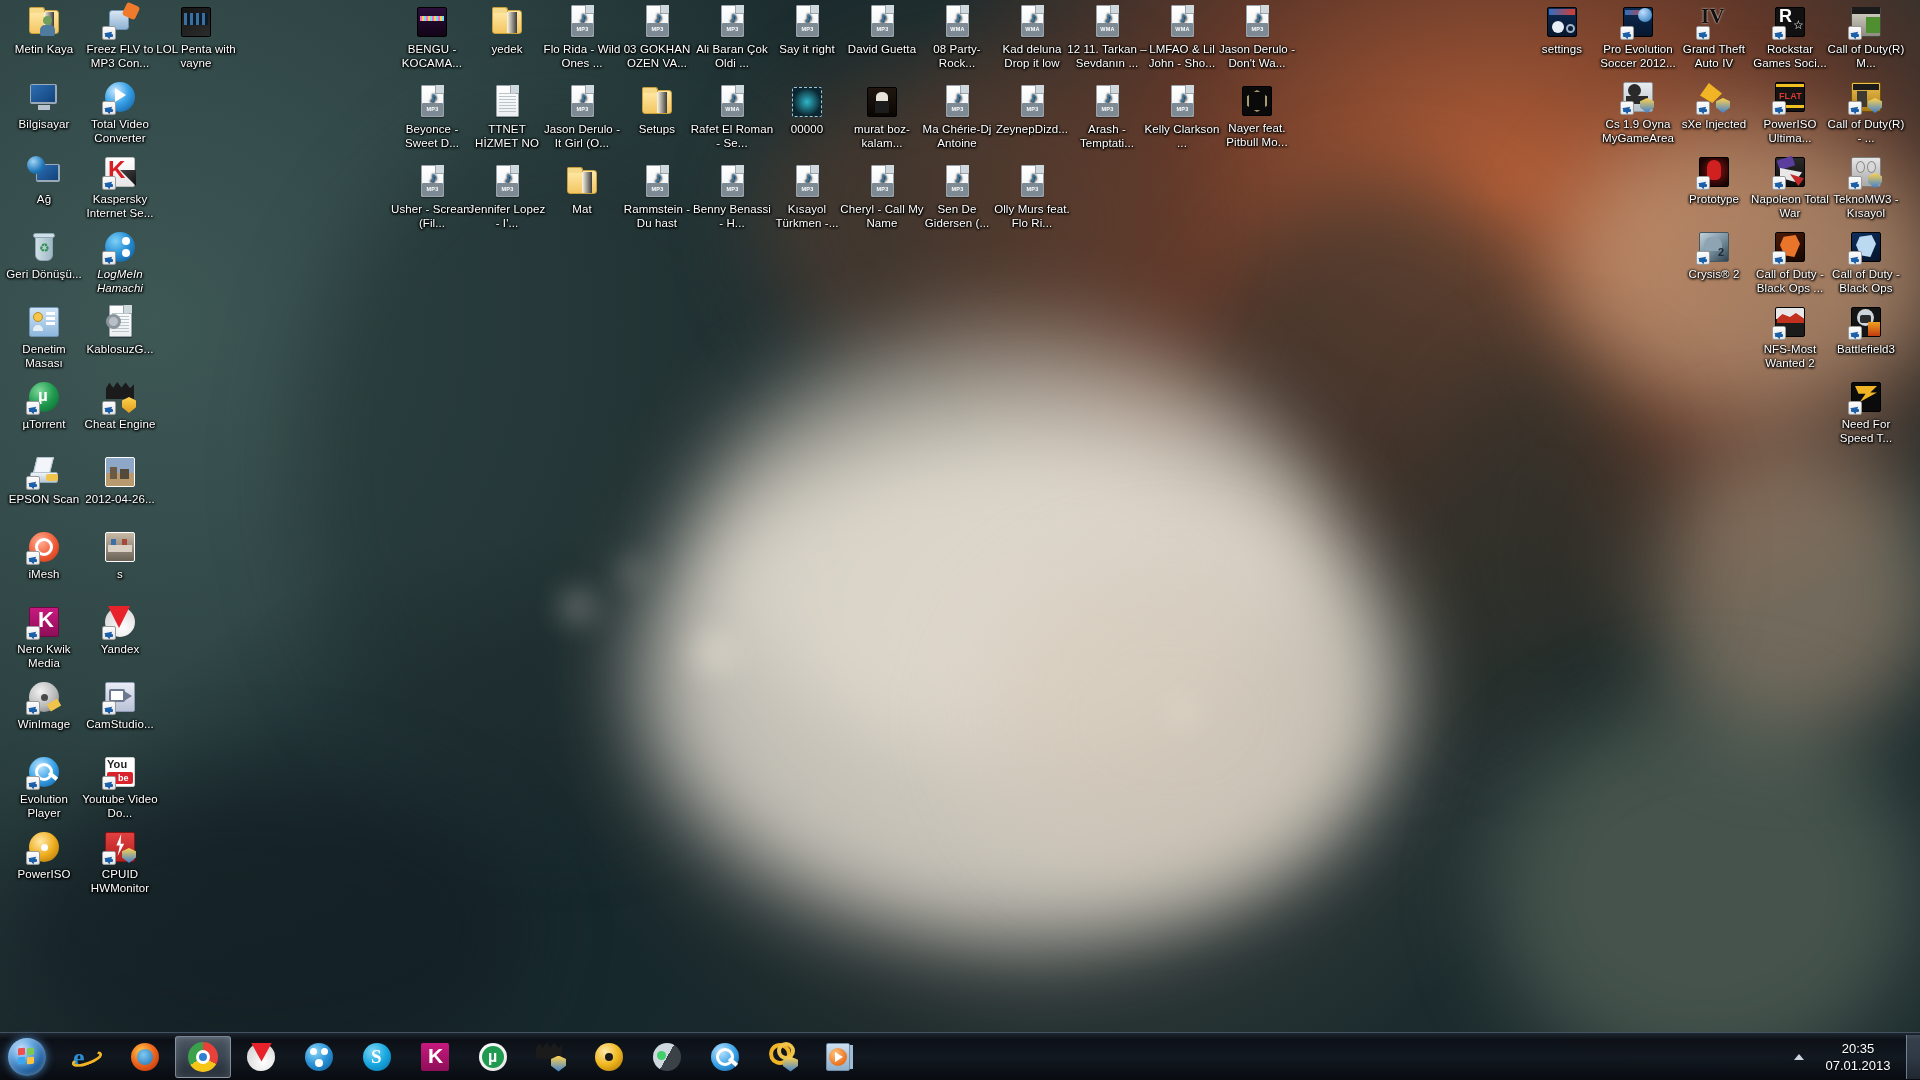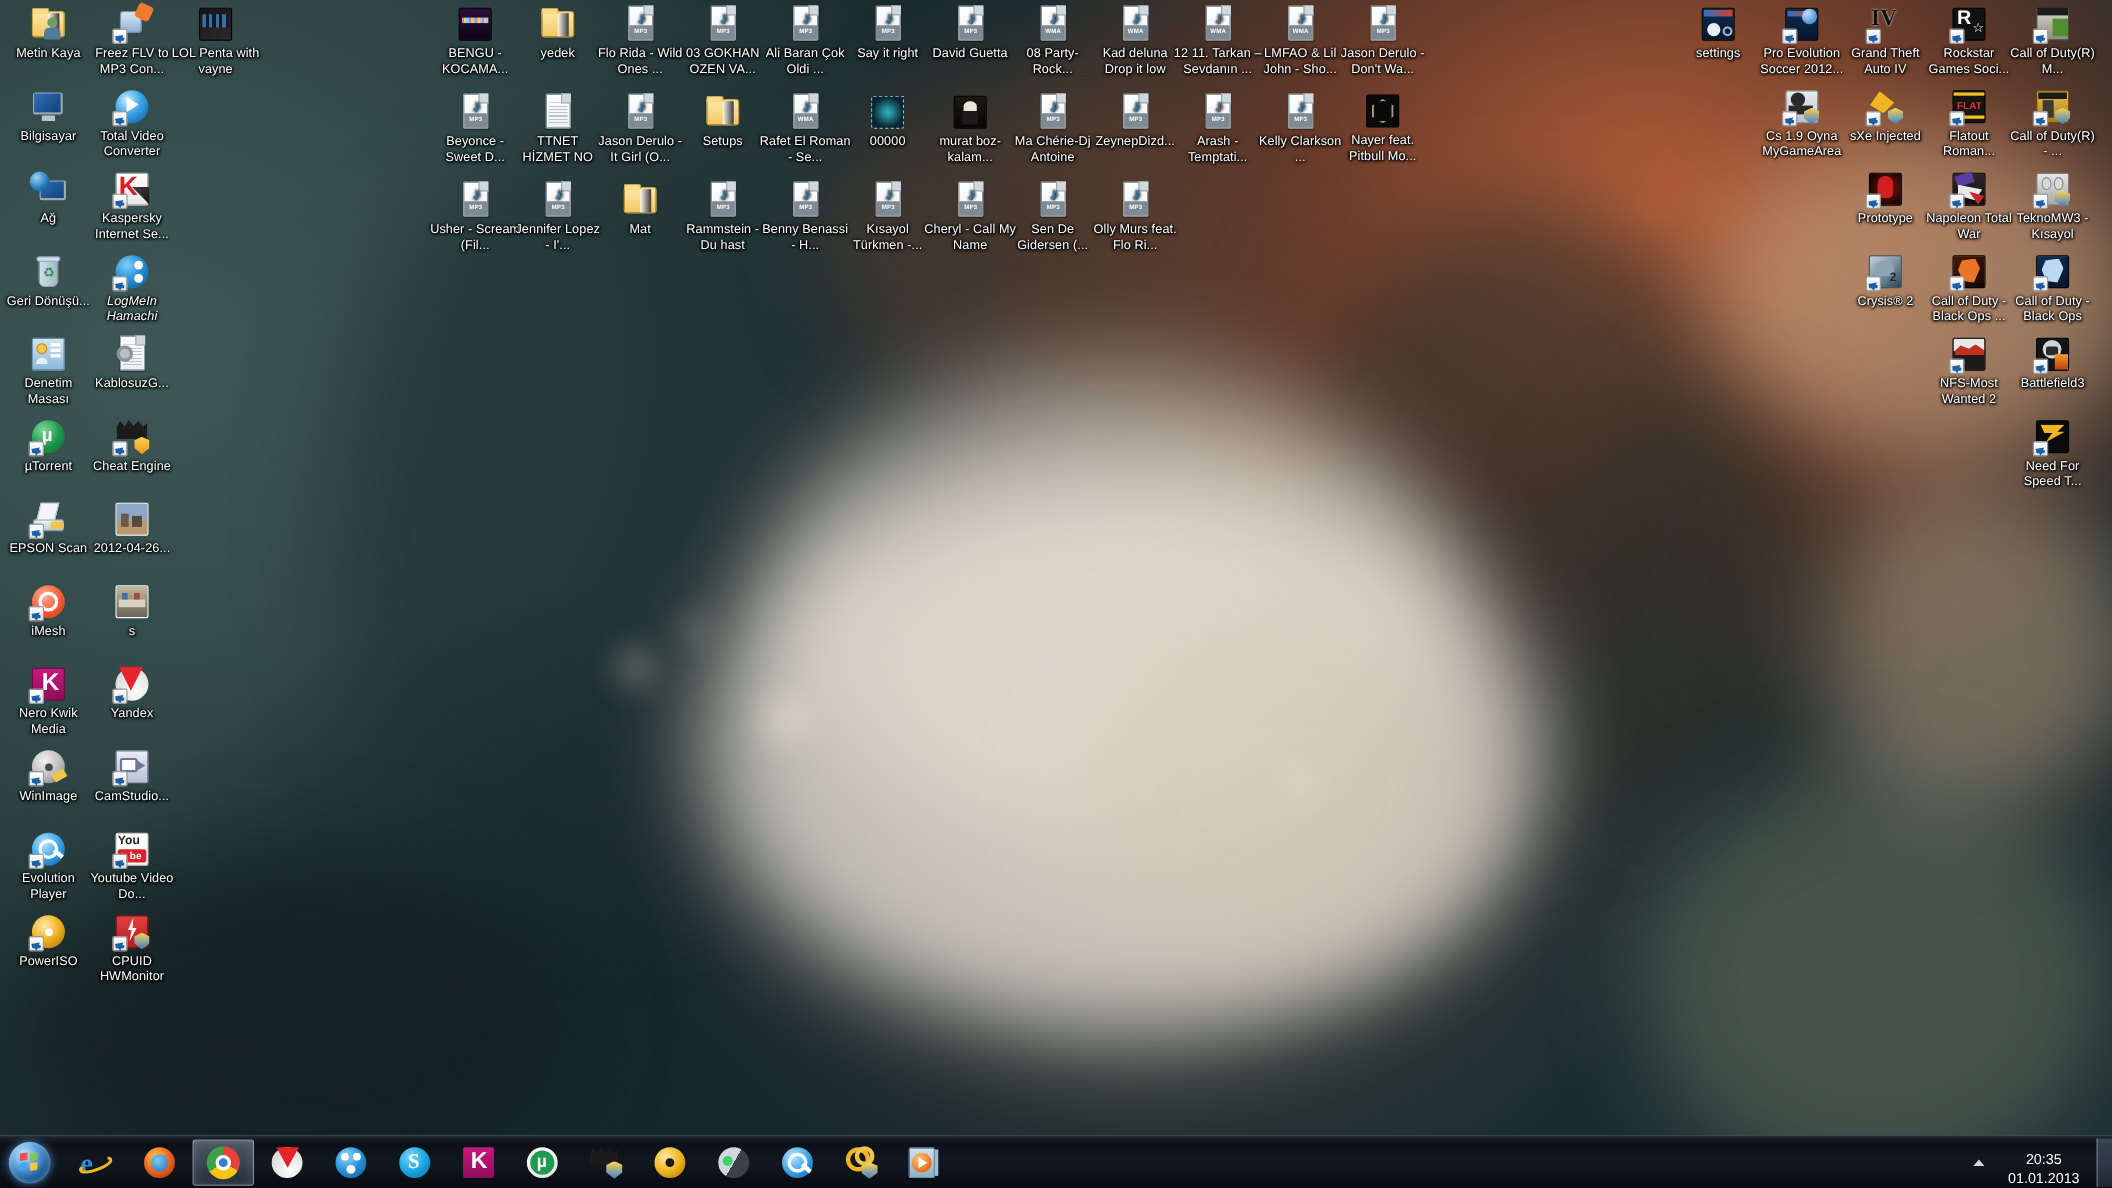--- a/index.html
+++ b/index.html
@@ -162,21 +162,21 @@
     width:26px;height:44px;display:flex;align-items:center;justify-content:center;
     cursor:pointer;
   }
   #trayarrow i{
     display:block;width:0;height:0;
     border-left:5px solid transparent;border-right:5px solid transparent;
     border-bottom:6px solid #cfd8e2;
   }
   #clock {
     width:92px; height:44px; color:#ffffff;
-    display:flex;flex-direction:column;align-items:center;justify-content:flex-end;
+    display:flex;flex-direction:column;align-items:center;justify-content:center;
     font-size:13px; line-height:17px; cursor:pointer;
     text-shadow:0 1px 1px rgba(0,0,0,.8);
   }
   #showdesktop{
     width:14px;height:44px;margin-left:2px;
     background: linear-gradient(180deg, rgba(120,140,160,0.40), rgba(50,62,76,0.55));
     border-left:1px solid rgba(170,190,210,0.55);
     cursor:pointer;
   }
 </style>
@@ -734,21 +734,21 @@
         <span class="lbl">sXe Injected</span>
       </div>
       <div class="icon" style="left: 1748px; top: 79px;">
         <span class="glyph">
           <span class="tile" style="background:#141414;border:1px solid #000;"></span>
           <span style="position:absolute;left:4px;top:5px;width:28px;height:3px;background:#f0c020;"></span>
           <span style="position:absolute;left:4px;top:26px;width:28px;height:3px;background:#f0c020;"></span>
           <span style="position:absolute;left:7px;top:12px;color:#d83b2f;font-size:9px;font-weight:bold;line-height:10px;text-shadow:none;">FLAT</span>
           <span class="shortcut-arrow"></span>
         </span>
-        <span class="lbl">Flatout Roman...</span>
+        <span class="lbl">PowerISO Ultima...</span>
       </div>
       <div class="icon" style="left: 1824px; top: 79px;">
         <span class="glyph">
           <span class="tile" style="background:linear-gradient(#f0c250,#a87a16);border:1px solid #6d4f08;"></span>
           <span style="position:absolute;left:5px;top:5px;width:26px;height:6px;background:#1b1b1b;"></span>
           <span style="position:absolute;left:9px;top:12px;width:10px;height:16px;background:#3c3a32;"></span>
           <span style="position:absolute;left:20px;top:19px;width:14px;height:15px;background:linear-gradient(#ffd24d,#3a7fd5);clip-path:polygon(50% 0,100% 22%,100% 64%,50% 100%,0 64%,0 22%);"></span>
           <span class="shortcut-arrow"></span>
         </span>
         <span class="lbl">Call of Duty(R) - ...</span>
@@ -938,18 +938,18 @@
           </span>
         </div>
       </div>
 
     <div id="tray">
       <div id="trayarrow">
           <i></i>
         </div>
       <div id="clock">
         <span>20:35</span>
-        <span>01.01.2013</span>
+        <span>07.01.2013</span>
       </div>
       <div id="showdesktop"></div>
     </div>
   </div>
 </div>
 
 </body></html>

